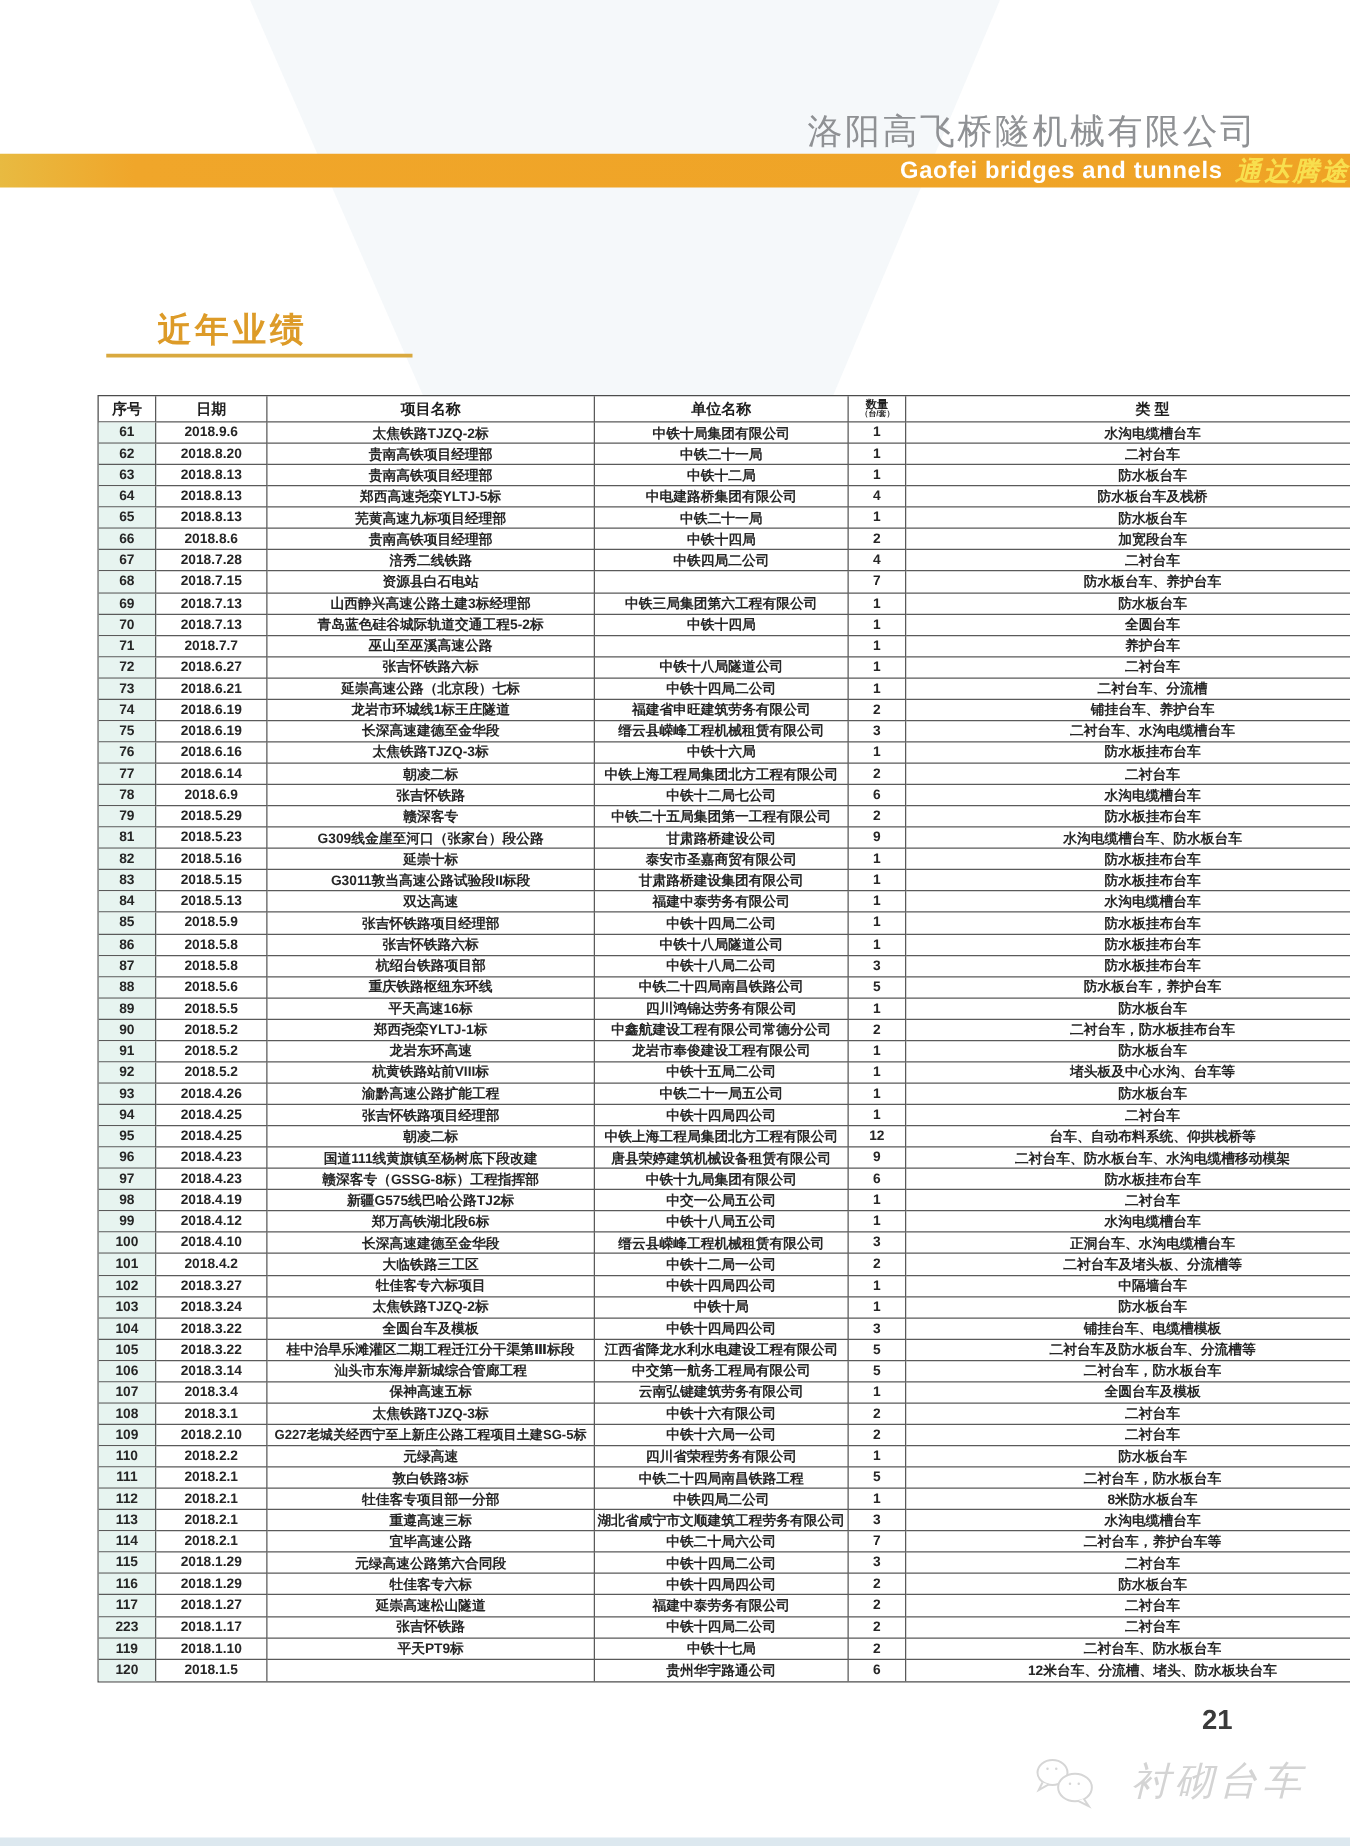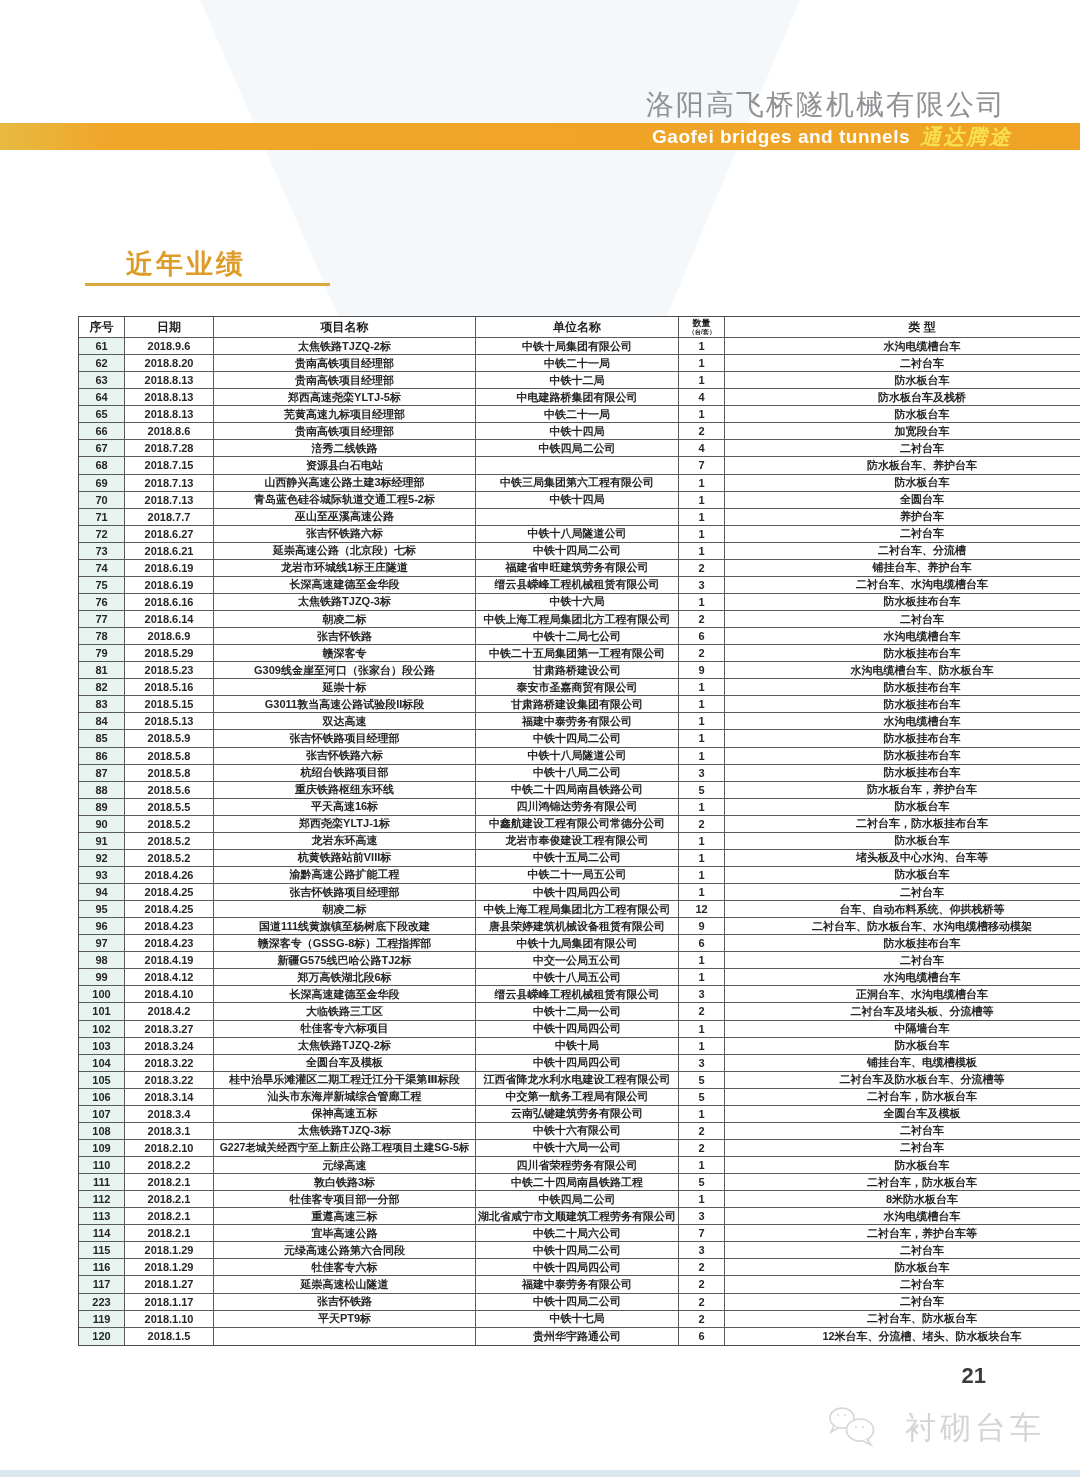--- a/index.html
+++ b/index.html
@@ -19,21 +19,20 @@
   .company-name {
     position:absolute; top:86px; left:0; right:74px;
     text-align:right;
     font-size:28px; font-weight:500; letter-spacing:2px;
     color:#8f9194;
   }
   .banner {
     position:absolute; top:123px; left:0; width:1080px; height:27px;
     background:linear-gradient(90deg,#e8ba41 0%,#f0a62a 10%,#efa325 100%);
     display:flex; align-items:center; justify-content:flex-end;
-    padding-right:68px;
   }
   .banner-en {
     color:#ffffff; font-weight:bold; font-size:19px;
     letter-spacing:.5px; font-style:normal;
   }
   .banner-cn {
     color:#f8df4e; font-weight:bold; font-size:21px;
     margin-left:10px; letter-spacing:2px;font-style:italic;
   }
   .section-title {
@@ -73,22 +72,23 @@
   .thead .c-qty { flex-direction:column; line-height:1; }
   .thead .qty-l1 { font-size:9px; font-weight:bold; }
   .thead .qty-l2 { font-size:7px; font-weight:bold; transform:scale(.9); }
   .body-row .c-no { background:#e7f4f0; }
   .page-number {
     position:absolute; top:1363px; right:94px;
     font-size:22px; color:#3a3a3a; font-weight:700;
   }
   .watermark {
     position:absolute; top:1404px; right:35px;
-    display:flex; align-items:center; gap:26px;
+    display:flex; gap:26px;
     color:#d7d7d7;
+    font-style:italic;
   }
   .watermark-text {
     font-size:31px; letter-spacing:4px; color:#d4d4d4; font-weight:400;
   }
   .bottom-strip {
     position:absolute; left:0; bottom:0; width:1080px; height:7px;
     background:#dce8ef;
   }
 </style>
 </head>

